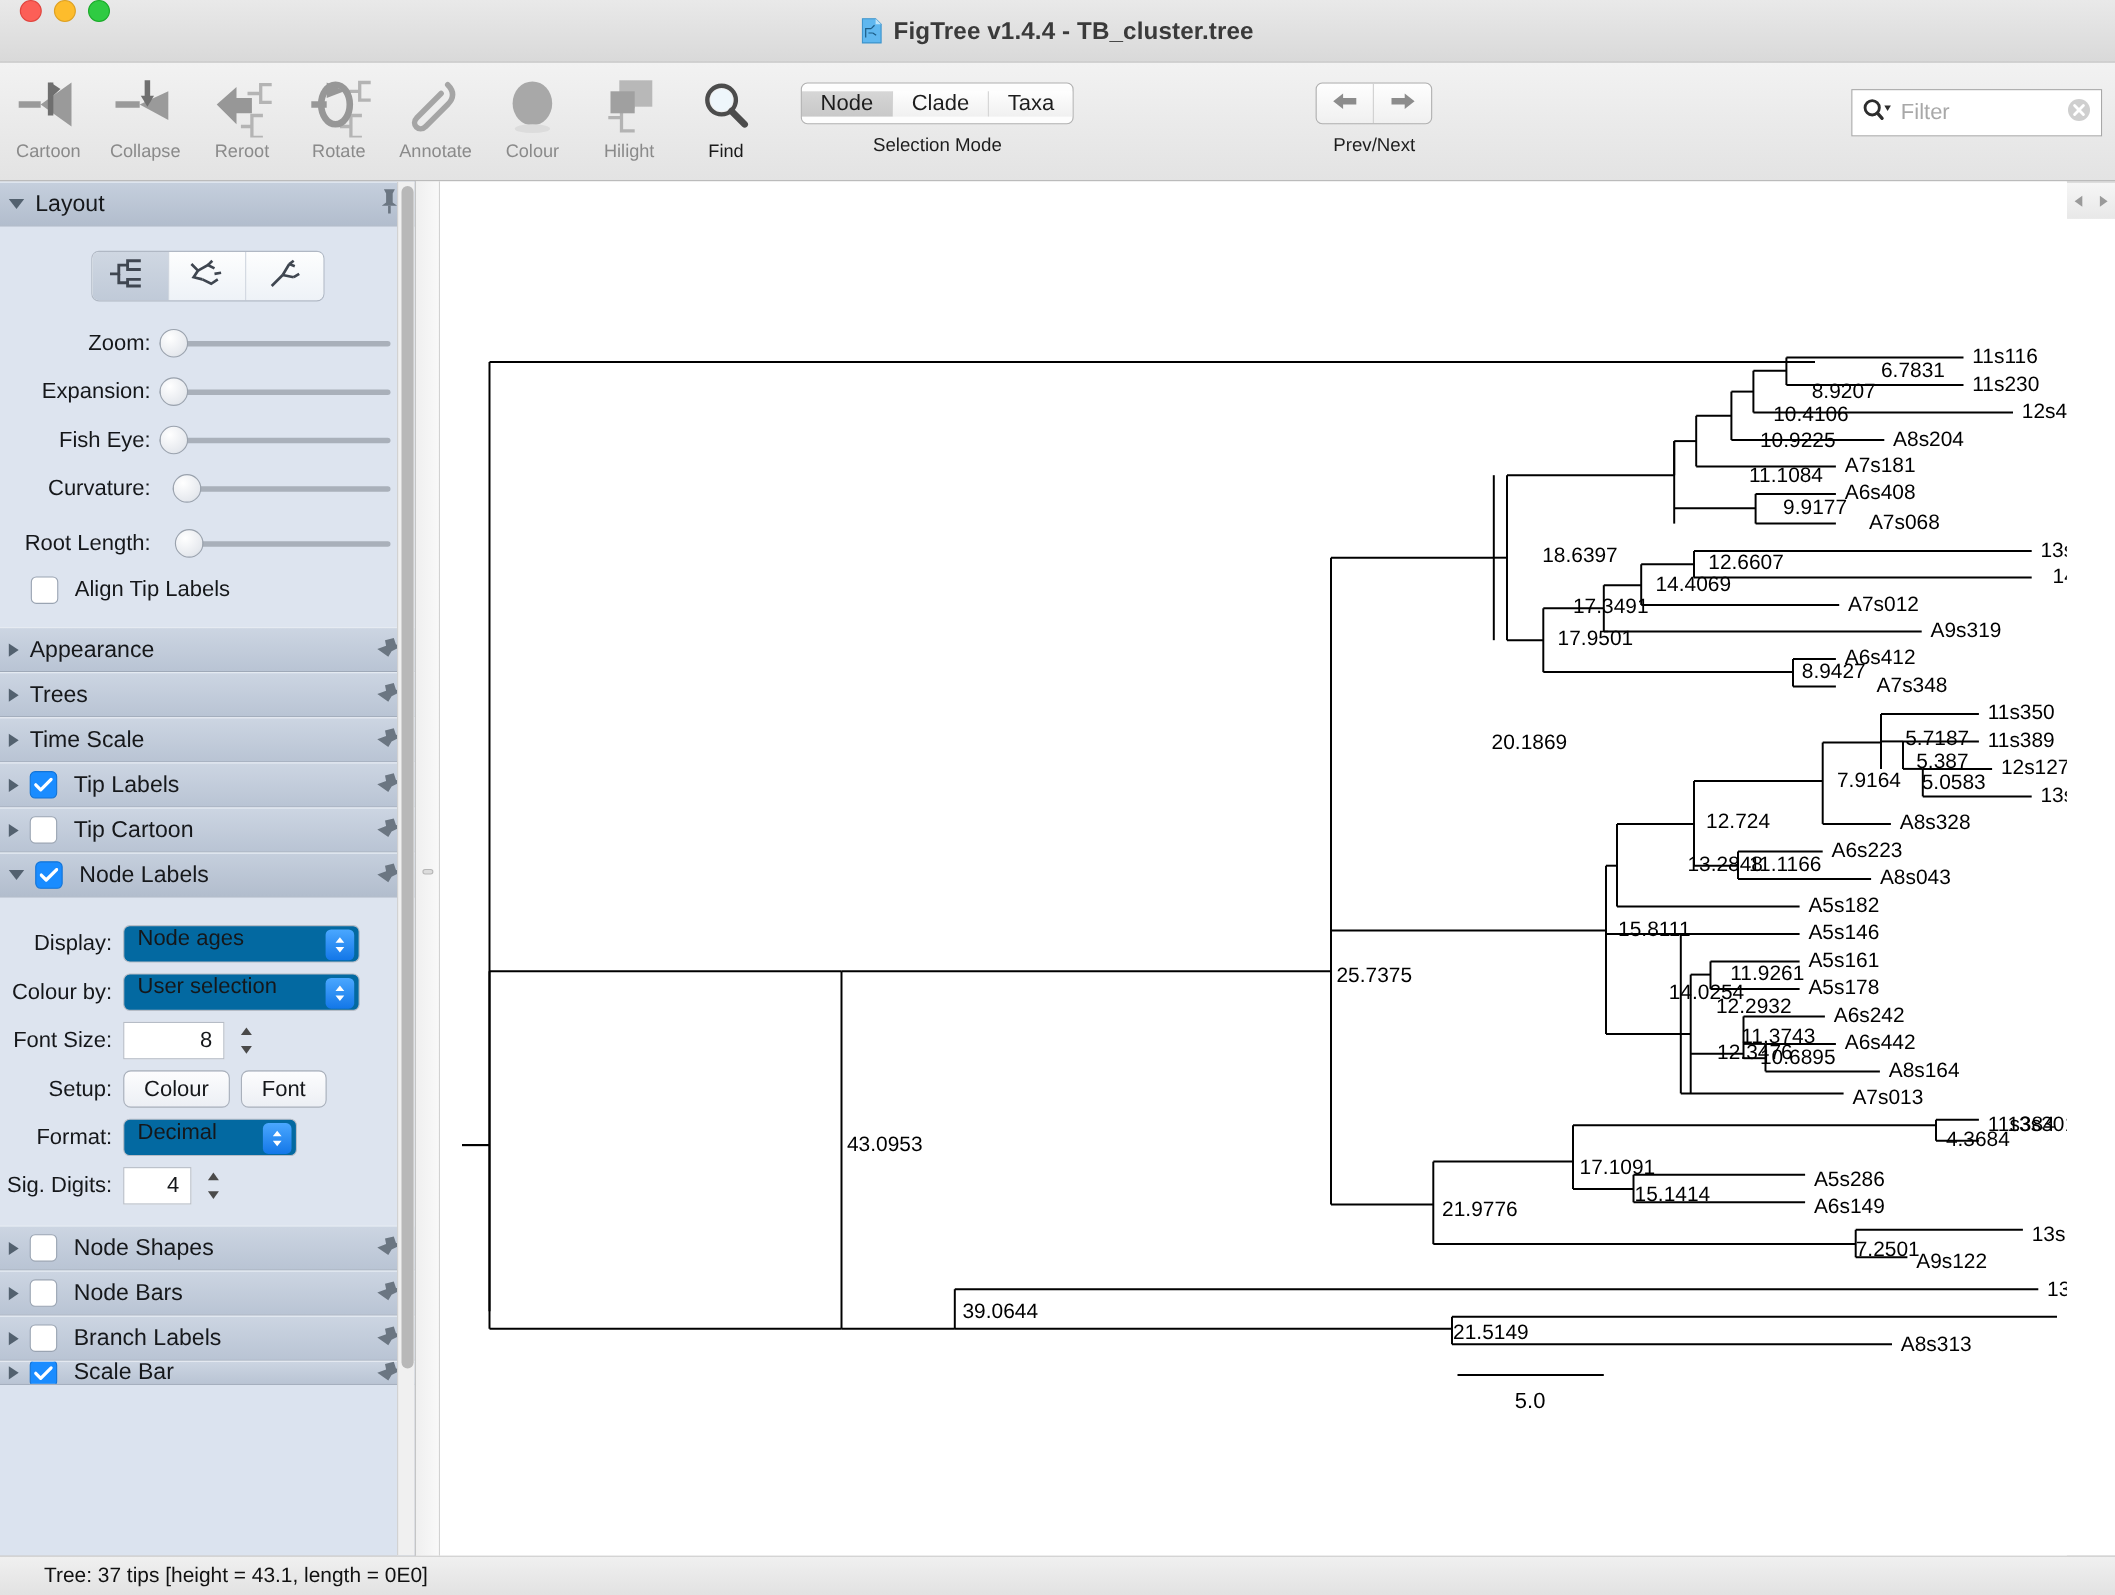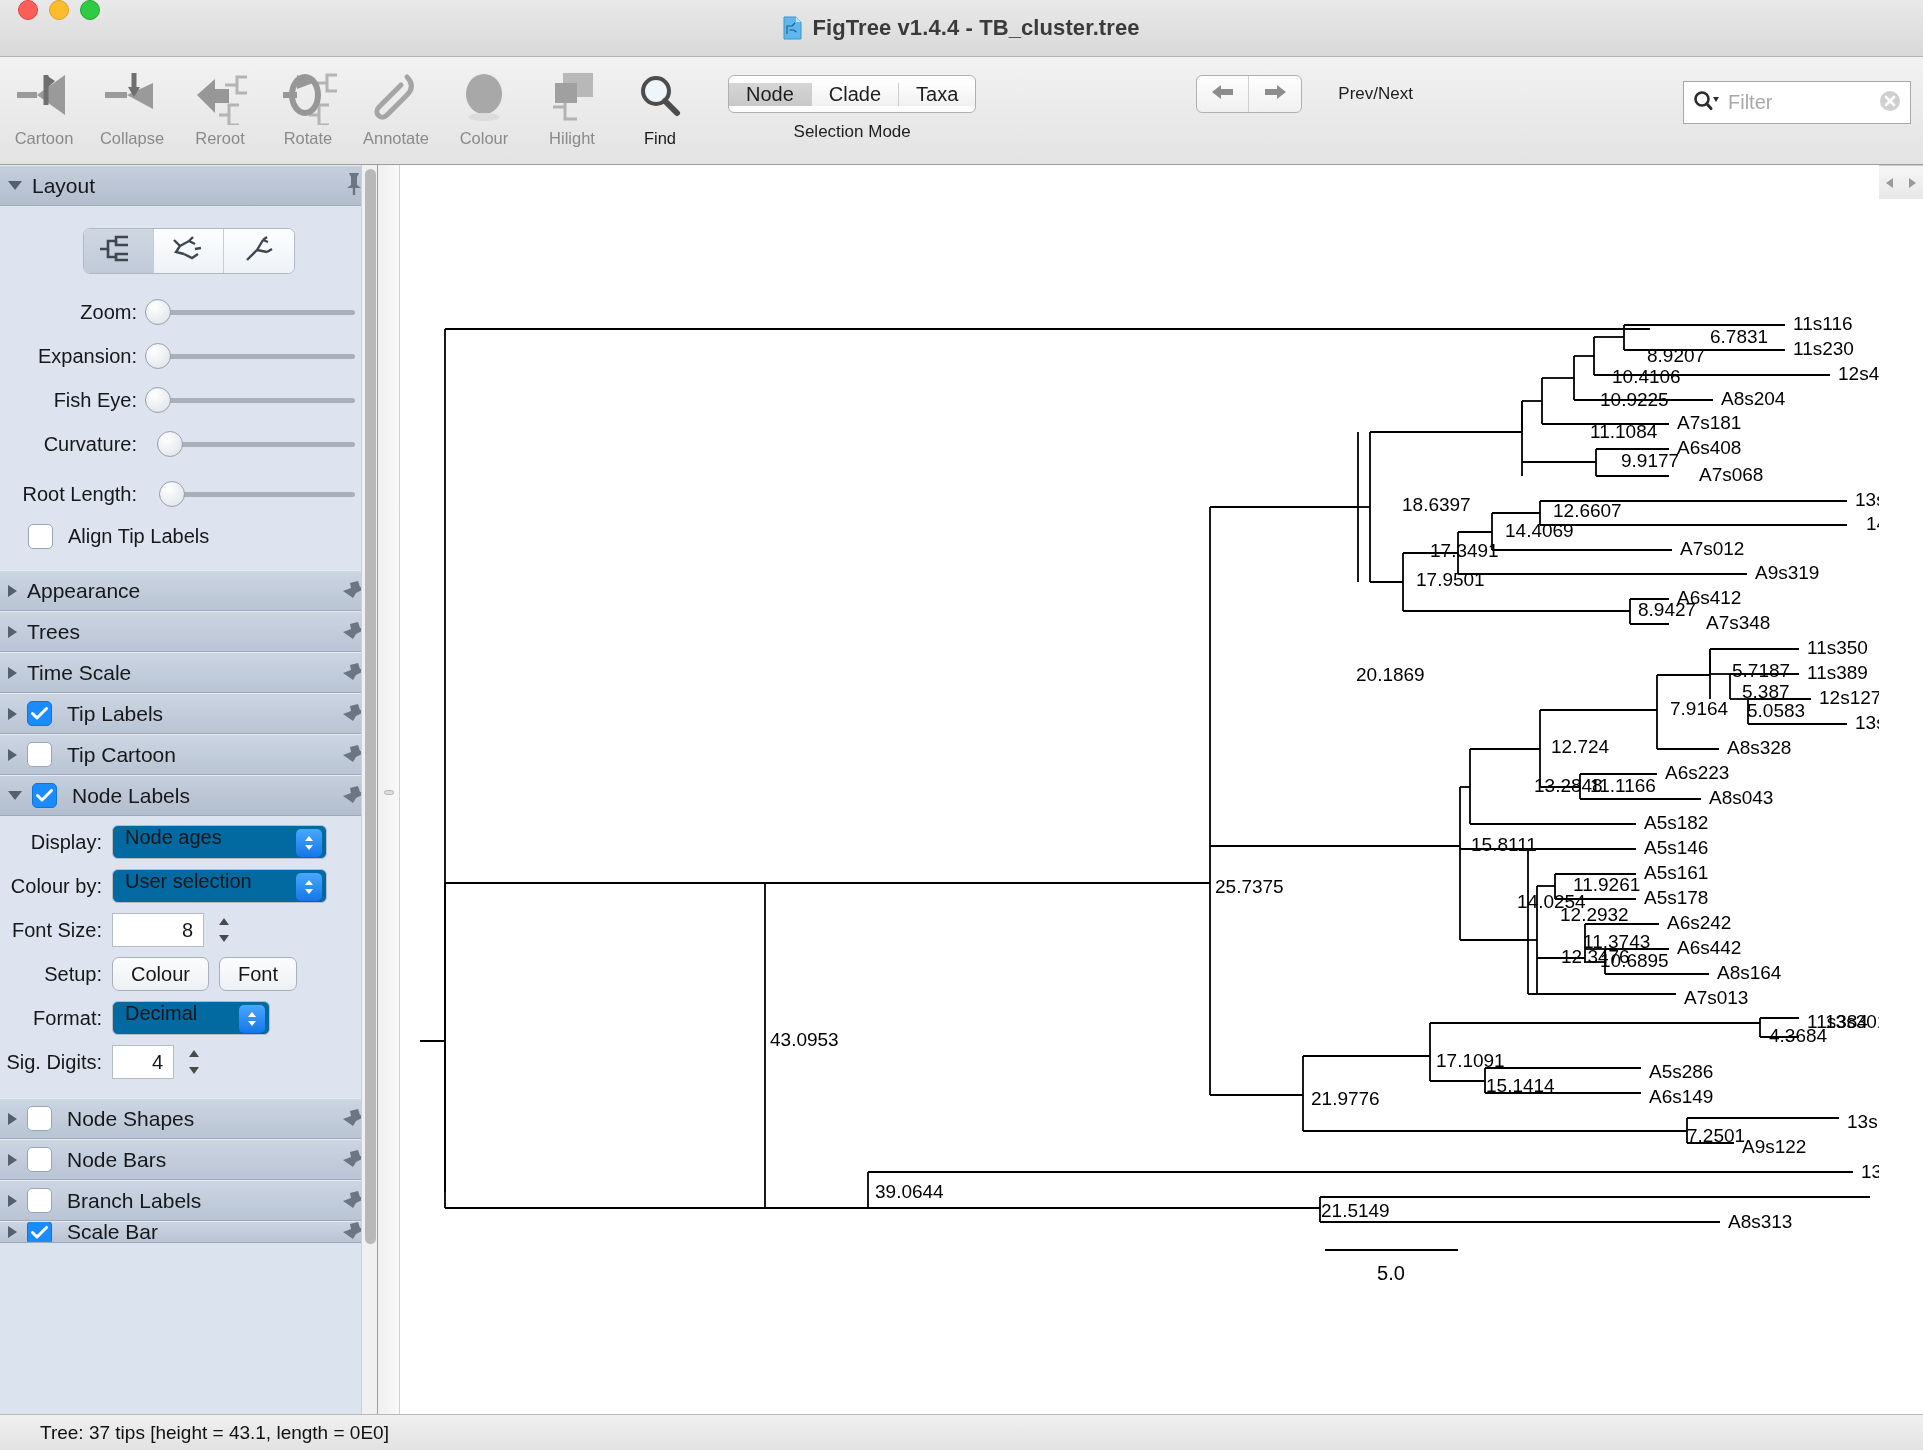--- a/index.html
+++ b/index.html
@@ -98,22 +98,22 @@
   }
   .seg:last-child { border-right: none; }
   .seg.on {
     background: linear-gradient(to bottom,#d6d6d6,#c8c8c8);
   }
   .selmode-label {
     font-size: 17px; color: #1d1d1d; margin-top: 9px;
   }
 
   .prevnext-wrap {
-    display: flex; flex-direction: row; align-items: flex-start;
-    margin-left: 220px; padding-top: 14px; gap: 36px;
+    display: flex; flex-direction: column; align-items: center;
+    margin-left: 220px; padding-top: 14px;
   }
   .prevnext {
     display:flex; height: 38px;
     border: 1px solid #b0b0b0; border-radius: 6px;
     background: linear-gradient(to bottom,#fefefe,#f0f0f0);
     overflow:hidden;
   }
   .pn-btn { width: 52px; display:flex; align-items:center; justify-content:center;
             border-right:1px solid #cfcfcf; }
   .pn-btn:last-child { border-right:none; }
@@ -605,21 +605,21 @@
             </svg>
         </span>
         <span class="panel-title indent">Node Labels</span>
         <span class="pin">
           <svg width="26" height="20" viewBox="0 0 26 20">
               <path d="M4 12 l8 -3 l-1 -5 l8 -2 l2 6 l6 1 l-10 5 l-3 5 z" fill="#6b7682"></path>
             </svg>
         </span>
       </div>
 
-      <div class="panel-body" style="padding-top:4px">
+      <div class="panel-body" style="padding-top:20px">
         <div class="field-row">
           <span class="field-label">Display:</span>
           <span class="combo" style="width:215px">
             <span>Node ages</span>
             <span class="stepper-blue">
               <svg width="12" height="18" viewBox="0 0 12 18">
                   <path d="M6 2 L10 7 L2 7 Z M6 16 L10 11 L2 11 Z" fill="#ffffff"></path>
                 </svg>
             </span>
           </span>

